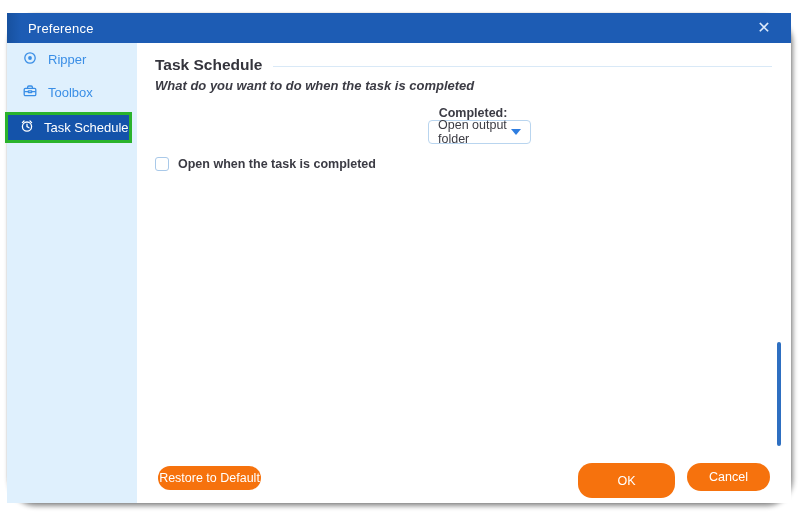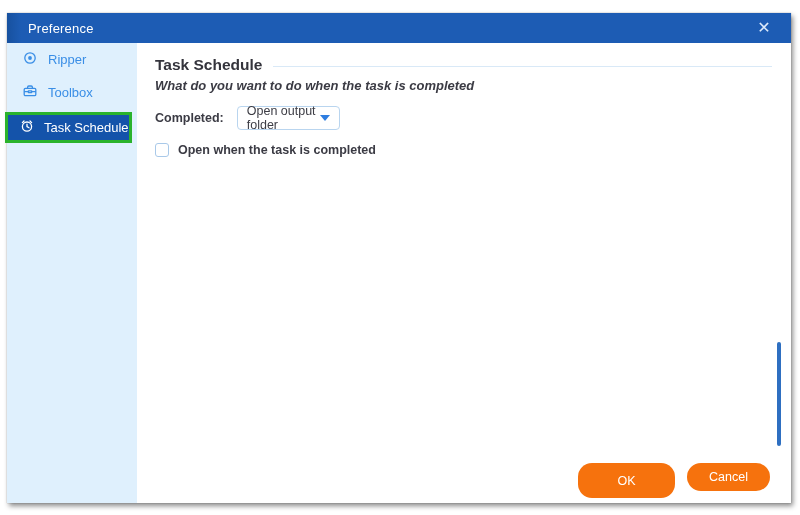--- a/index.html
+++ b/index.html
@@ -3,20 +3,21 @@
 <meta charset="utf-8">
 <style>
   * { box-sizing: border-box; margin: 0; padding: 0; }
   html, body { width: 800px; height: 515px; background: #ffffff; overflow: hidden;
     font-family: "Liberation Sans", sans-serif; }
 
   .dialog {
     position: absolute; left: 7px; top: 13px; width: 784px; height: 490px;
     background: #3b82f6;
     box-shadow: 2px 3px 5px rgba(0,0,0,0.45), 0 0 1px rgba(0,0,0,0.35);
+    border-radius: 27px;
   }
 
   
   .titlebar {
     height: 30px; background: linear-gradient(to right, #17519f 0px, #1d5cb4 14px, #1d5cb4 100%);
     display: flex; align-items: center; padding: 0 14px 0 21px;
     color: #ffffff; font-size: 13px;
   }
   .titlebar .title { letter-spacing: 0.2px; }
   .close-btn {
@@ -42,21 +43,21 @@
   }
 
   
   .main { flex: 1; position: relative; background: #ffffff; padding: 13px 0 0 18px; }
   .heading-row { display: flex; align-items: center; gap: 11px; margin-right: 19px; }
   .heading { font-size: 15.5px; font-weight: bold; color: #34343c; }
   .heading-rule { flex: 1; height: 1px; background: #d9e9f7; margin-top: 3px; }
 
   .question { margin-top: 4px; font-size: 13px; font-weight: bold; color: #3b3b44; font-style: italic; }
 
-  .completed-row { margin-top: 13px; display: flex; align-items: center; }
+  .completed-row { margin-top: 13px; display: flex; align-items: center; flex-direction: column; }
   .completed-label { font-size: 12.5px; font-weight: bold; color: #3b3b44; }
   .dropdown {
     margin-left: 13px; width: 103px; height: 24px;
     border: 1px solid #b9d5ef; border-radius: 4px; background: #ffffff;
     display: flex; align-items: center; padding: 0 9px; cursor: pointer;
     font-size: 12.5px; color: #3c3c44;
   }
   .dd-arrow {
     margin-left: auto; width: 0; height: 0;
     border-left: 5px solid transparent; border-right: 5px solid transparent;
@@ -154,18 +155,19 @@
       </div>
 
       <div class="checkbox-row">
         <span class="checkbox"></span>
         <span class="checkbox-label">Open when the task is completed</span>
       </div>
 
     </div>
   </div>
 
+  <button class="btn btn-restore">Restore to Default</button>
   <button class="btn btn-ok">OK</button>
   <button class="btn btn-cancel">Cancel</button>
 
   <div class="scroll-thumb"></div>
 
 </div>
 
 </body></html>

